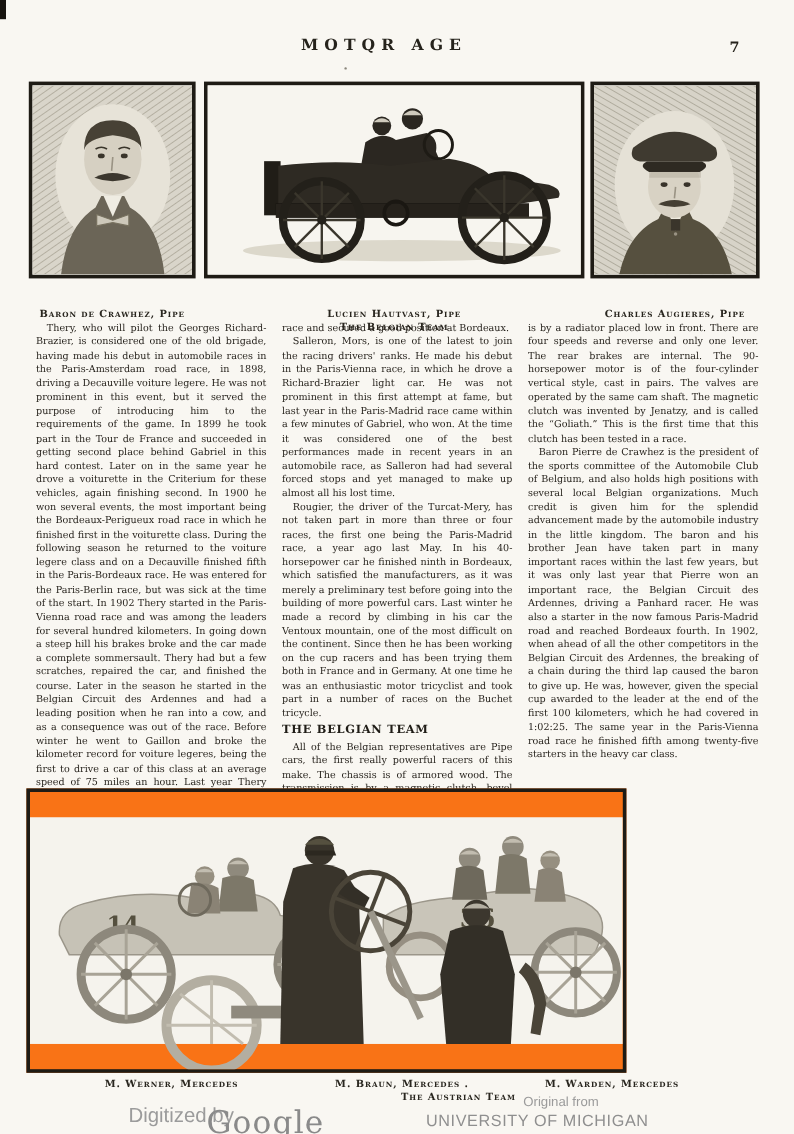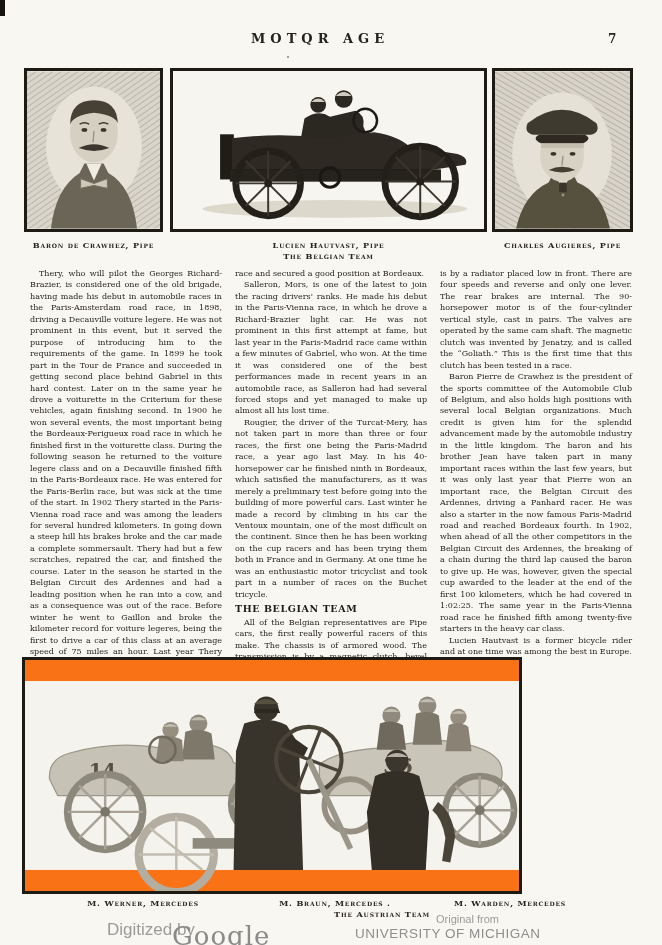--- a/index.html
+++ b/index.html
@@ -12,21 +12,21 @@
             font-weight:600;font-size:13px;letter-spacing:5px;color:#26231c;}
   .pageno{position:absolute;top:32px;left:608px;font-size:12px;font-weight:700;color:#26231c;}
 
   .fig{position:absolute;top:68px;height:164px;border:3px solid #1e1b15;box-sizing:border-box;background:#f1efe8;}
   .fig svg{display:block;width:100%;height:100%;}
   .fig1{left:24px;width:139px;}
   .fig2{left:170px;width:317px;background:#f7f5ef;}
   .fig3{left:492px;width:141px;}
 
   .figcap{position:absolute;font-size:8.2px;font-variant:small-caps;font-weight:600;
-          letter-spacing:0.8px;text-align:center;color:#29261f;}
+          letter-spacing:0.8px;text-align:center;color:#29261f;margin-top:16px;}
   .cap1{top:240px;left:24px;width:139px;}
   .cap2{top:240px;left:170px;width:317px;}
   .cap2b{top:251px;left:170px;width:317px;font-weight:700;}
   .cap3{top:240px;left:492px;width:141px;}
 
   .cols{position:absolute;left:30px;top:268px;width:602px;display:flex;gap:13px;}
   .col{flex:1;font-size:8px;line-height:11.45px;text-align:justify;color:#231f19;}
   .col p{margin:0;}
   .ind{text-indent:9px;}
   .colhead{font-weight:700;font-size:9.5px;letter-spacing:0.6px;margin:3px 0 2px;color:#1f1c16;}
@@ -163,21 +163,20 @@
     <div class="col">
       <p>race and secured a good position at Bordeaux.</p>
       <p class="ind">Salleron, Mors, is one of the latest to join the racing drivers' ranks. He made his debut in the Paris-Vienna race, in which he drove a Richard-Brazier light car. He was not prominent in this first attempt at fame, but last year in the Paris-Madrid race came within a few minutes of Gabriel, who won. At the time it was considered one of the best performances made in recent years in an automobile race, as Salleron had had several forced stops and yet managed to make up almost all his lost time.</p>
       <p class="ind">Rougier, the driver of the Turcat-Mery, has not taken part in more than three or four races, the first one being the Paris-Madrid race, a year ago last May. In his 40-horsepower car he finished ninth in Bordeaux, which satisfied the manufacturers, as it was merely a preliminary test before going into the building of more powerful cars. Last winter he made a record by climbing in his car the Ventoux mountain, one of the most difficult on the continent. Since then he has been working on the cup racers and has been trying them both in France and in Germany. At one time he was an enthusiastic motor tricyclist and took part in a number of races on the Buchet tricycle.</p>
       <div class="colhead">THE BELGIAN TEAM</div>
       <p class="ind">All of the Belgian representatives are Pipe cars, the first really powerful racers of this make. The chassis is of armored wood. The transmission is by a magnetic clutch, bevel gears, and side chains. The ignition is high tension with accumulators. The motor cooling</p>
     </div>
     <div class="col">
       <p>is by a radiator placed low in front. There are four speeds and reverse and only one lever. The rear brakes are internal. The 90-horsepower motor is of the four-cylinder vertical style, cast in pairs. The valves are operated by the same cam shaft. The magnetic clutch was invented by Jenatzy, and is called the “Goliath.” This is the first time that this clutch has been tested in a race.</p>
       <p class="ind">Baron Pierre de Crawhez is the president of the sports committee of the Automobile Club of Belgium, and also holds high positions with several local Belgian organizations. Much credit is given him for the splendid advancement made by the automobile industry in the little kingdom. The baron and his brother Jean have taken part in many important races within the last few years, but it was only last year that Pierre won an important race, the Belgian Circuit des Ardennes, driving a Panhard racer. He was also a starter in the now famous Paris-Madrid road and reached Bordeaux fourth. In 1902, when ahead of all the other competitors in the Belgian Circuit des Ardennes, the breaking of a chain during the third lap caused the baron to give up. He was, however, given the special cup awarded to the leader at the end of the first 100 kilometers, which he had covered in 1:02:25. The same year in the Paris-Vienna road race he finished fifth among twenty-five starters in the heavy car class.</p>
-      <p class="ind">Lucien Hautvast is a former bicycle rider and at one time was among the best in Europe.</p>
     </div>
   </div>
 
   <div class="fig4">
     <svg viewBox="0 0 604 231">
       <rect width="604" height="231" fill="#f5f3ed"></rect>
 
       <g>
         <path d="M30 120 Q28 95 55 88 Q120 70 185 86 L225 78 Q250 82 255 100 L300 108 L300 140 L40 140 Z" fill="#c6c2b6" stroke="#9b968a" stroke-width="1.5"></path>
         <text x="78" y="118" font-size="24" font-weight="bold" fill="#55503f" font-family="DejaVu Serif, serif">14</text>

